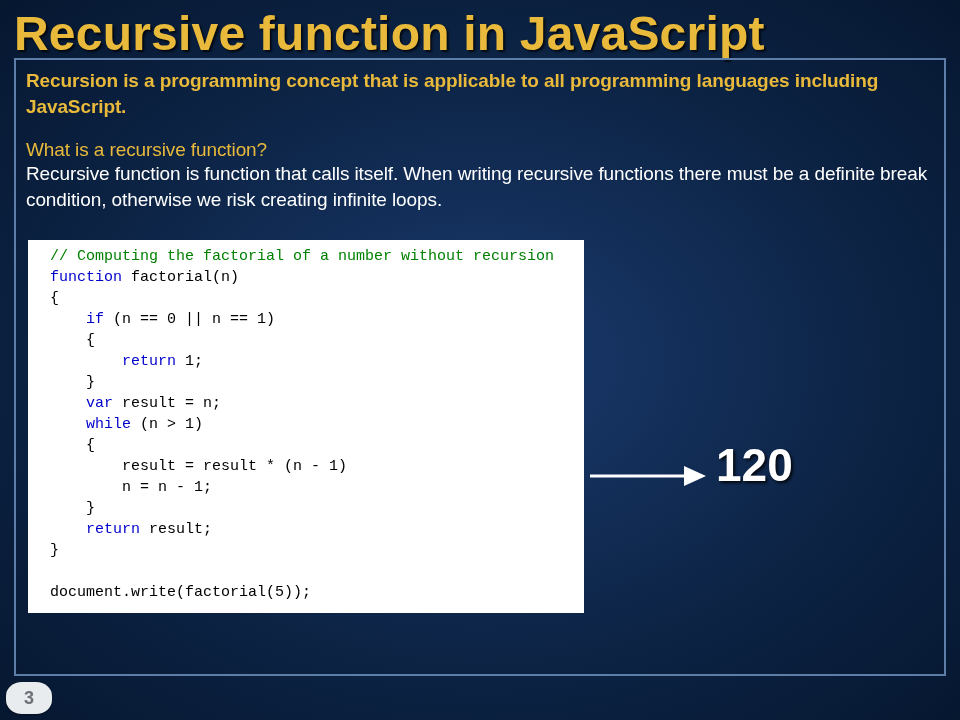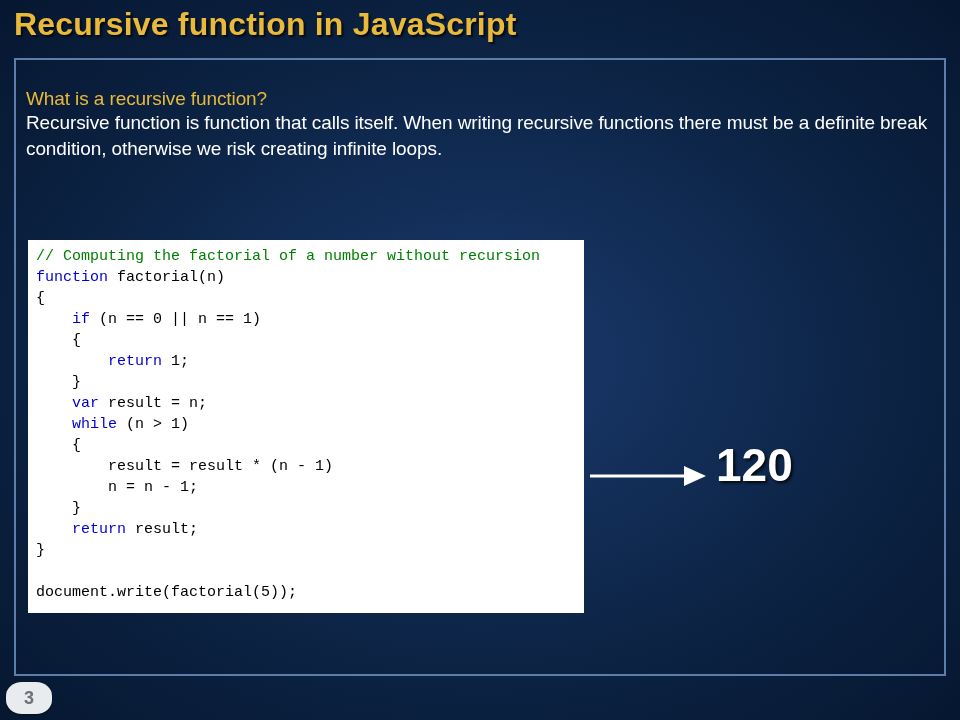--- a/index.html
+++ b/index.html
@@ -4,21 +4,21 @@
 <style>
   * { box-sizing: border-box; margin: 0; padding: 0; }
   body {
     width: 960px; height: 720px;
     background: radial-gradient(ellipse at center, #1a3a6e 0%, #0c2344 60%, #061730 100%);
     font-family: "Trebuchet MS", "Segoe UI", Tahoma, sans-serif;
     position: relative; overflow: hidden;
   }
   .slide-title {
     color: #e8b93a;
-    font-size: 32px;
+    font-size: 48px;
     font-weight: bold;
     padding: 6px 14px 4px 14px;
     text-shadow: 2px 2px 2px rgba(0,0,0,0.7);
     letter-spacing: 0.2px;
   }
   .content-box {
     position: absolute;
     left: 14px; top: 58px;
     width: 932px; height: 618px;
     border: 2px solid #5d7ea8;
@@ -42,21 +42,21 @@
   }
   .code-block {
     position: absolute;
     left: 12px; top: 180px;
     width: 556px;
     background: #ffffff;
     color: #000;
     font-family: Consolas, "Courier New", monospace;
     font-size: 15px;
     line-height: 1.4;
-    padding: 6px 10px 10px 8px;
+    padding: 6px 10px 10px 22px;
     white-space: pre;
   }
   .c-comment { color: #008000; }
   .c-key { color: #0000cd; }
   .output-arrow {
     position: absolute;
     left: 572px; top: 398px;
     width: 120px; height: 36px;
   }
   .output-arrow svg { width: 100%; height: 100%; }
@@ -80,20 +80,21 @@
     font-weight: bold;
     display: flex; align-items: center; justify-content: center;
   }
 </style>
 </head>
 <body>
 
 <div class="slide-title">Recursive function in JavaScript</div>
 
 <div class="content-box">
+  <div class="intro">Recursion is a programming concept that is applicable to all programming languages including JavaScript.</div>
   <div class="spacer"></div>
   <div class="q">What is a recursive function?</div>
   <div class="body-text">Recursive function is function that calls itself. When writing recursive functions there must be a definite break condition, otherwise we risk creating infinite loops.</div>
 
   <div class="code-block"><span class="c-comment">// Computing the factorial of a number without recursion</span>
 <span class="c-key">function</span><span> factorial(n)</span>
 <span>{</span>
 <span class="c-key">    if</span><span> (n == 0 || n == 1)</span>
 <span>    {</span>
 <span class="c-key">        return</span><span> 1;</span>

